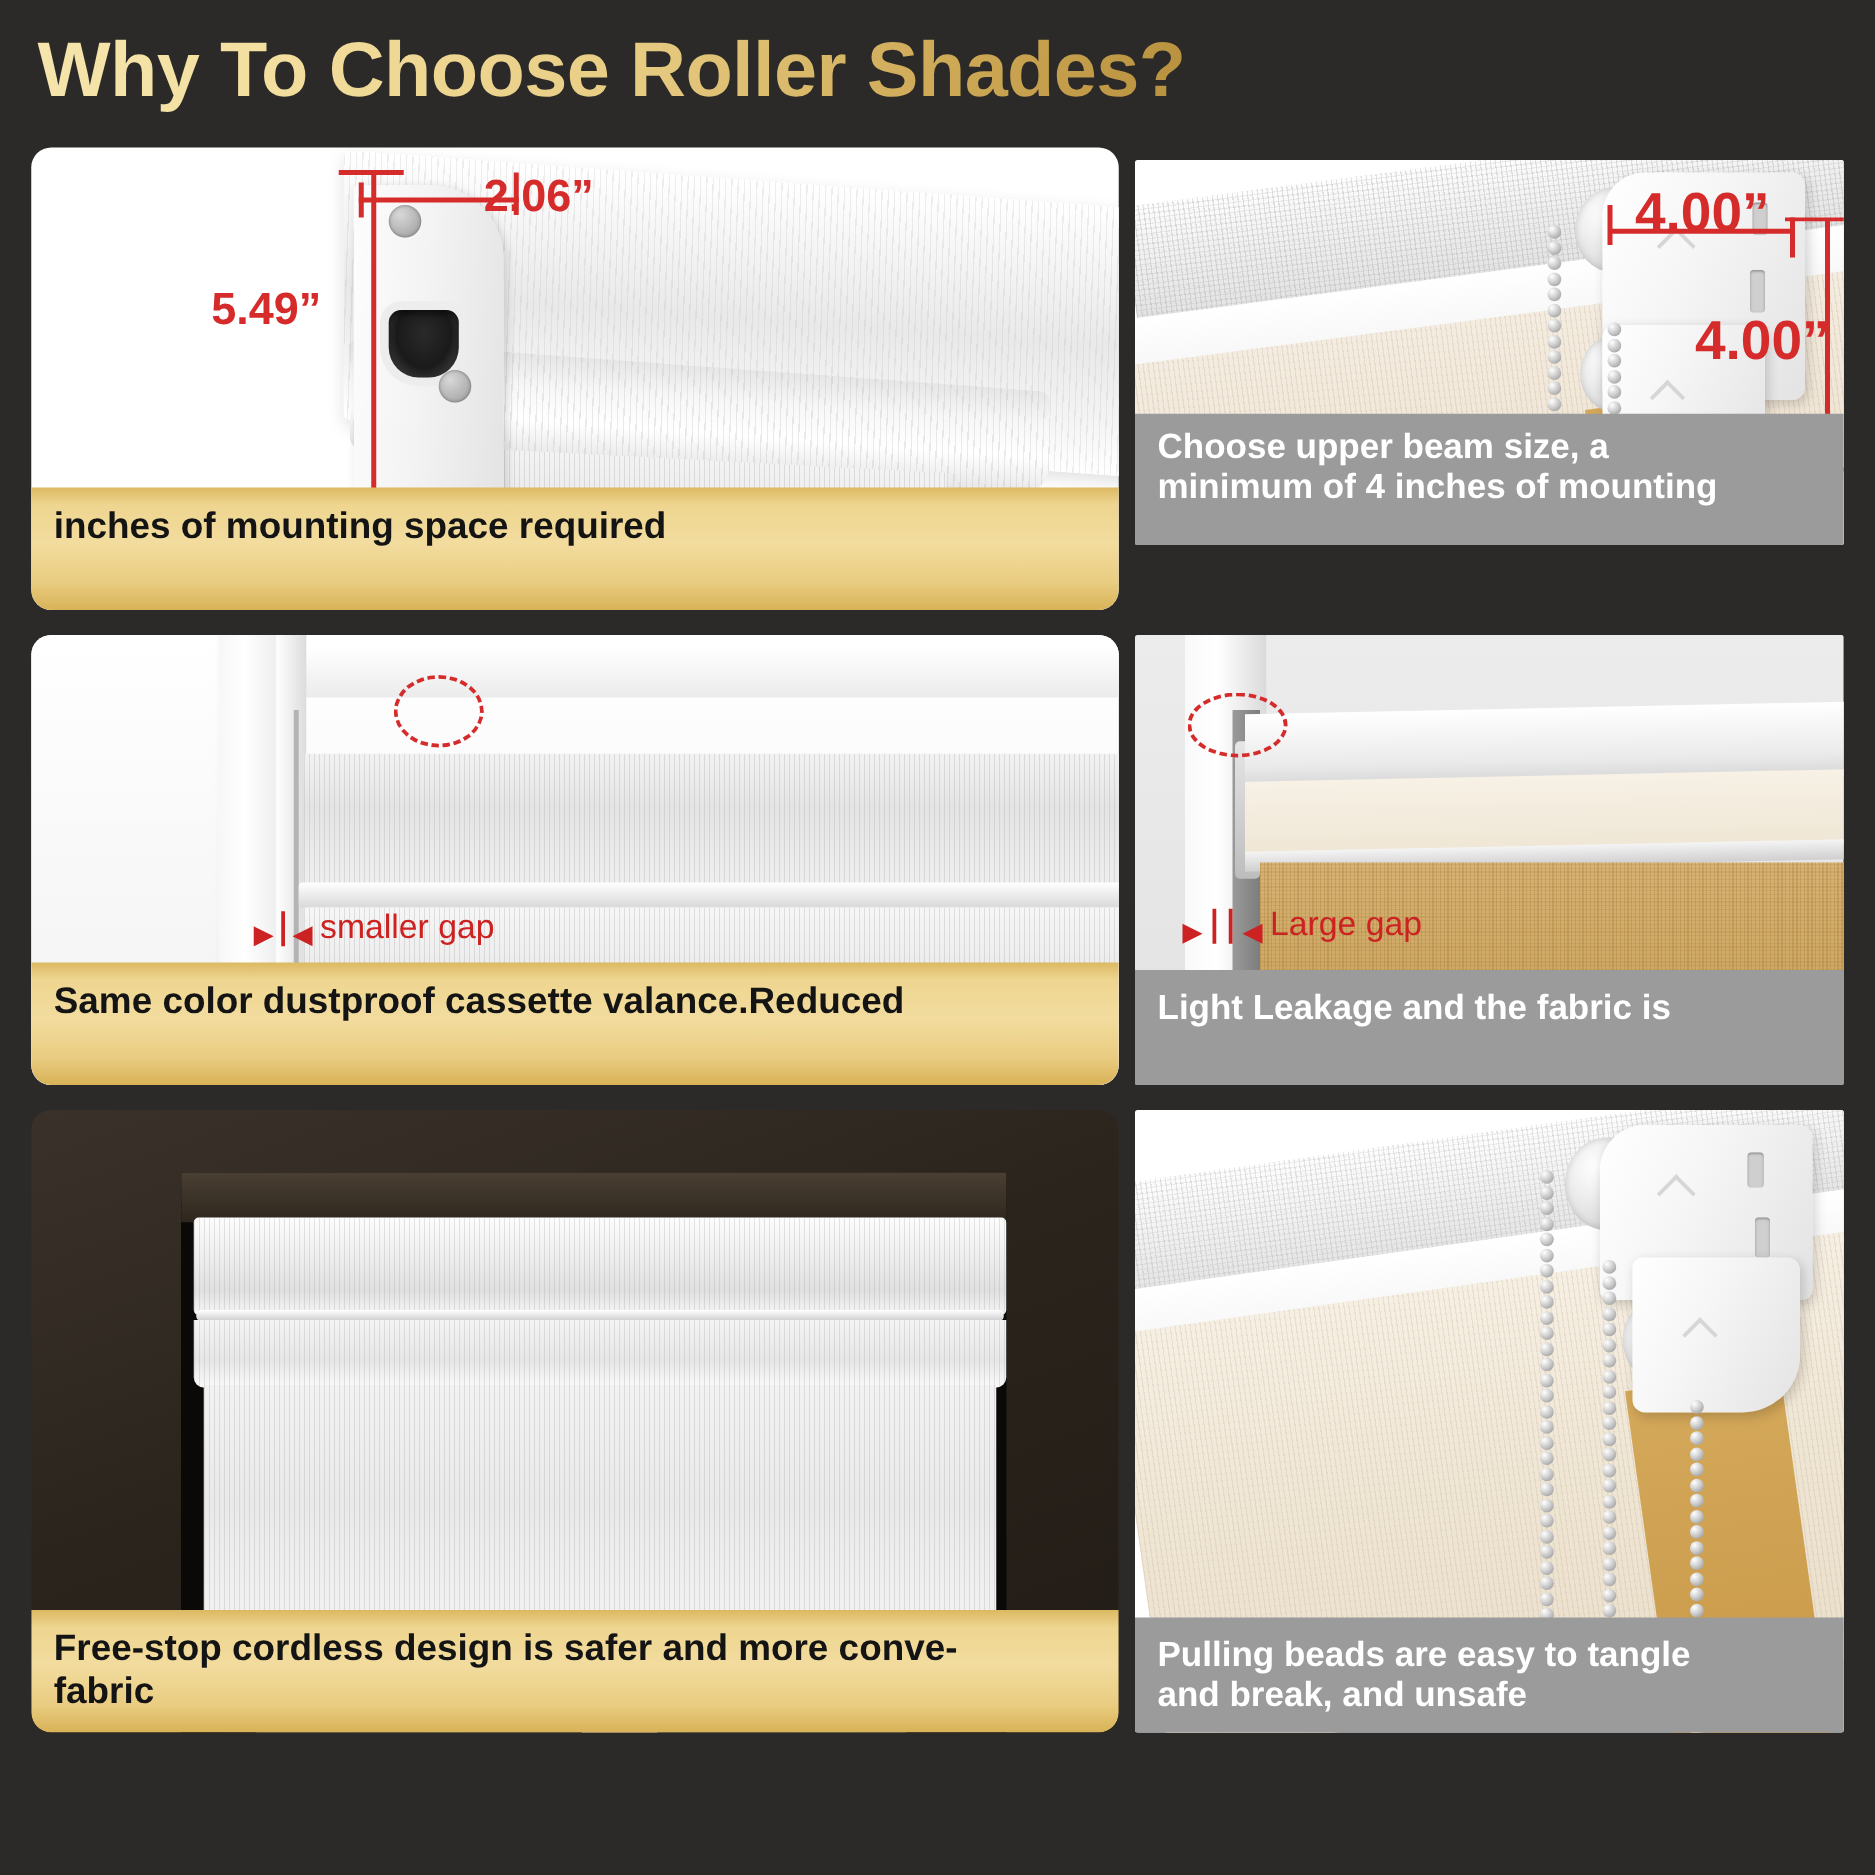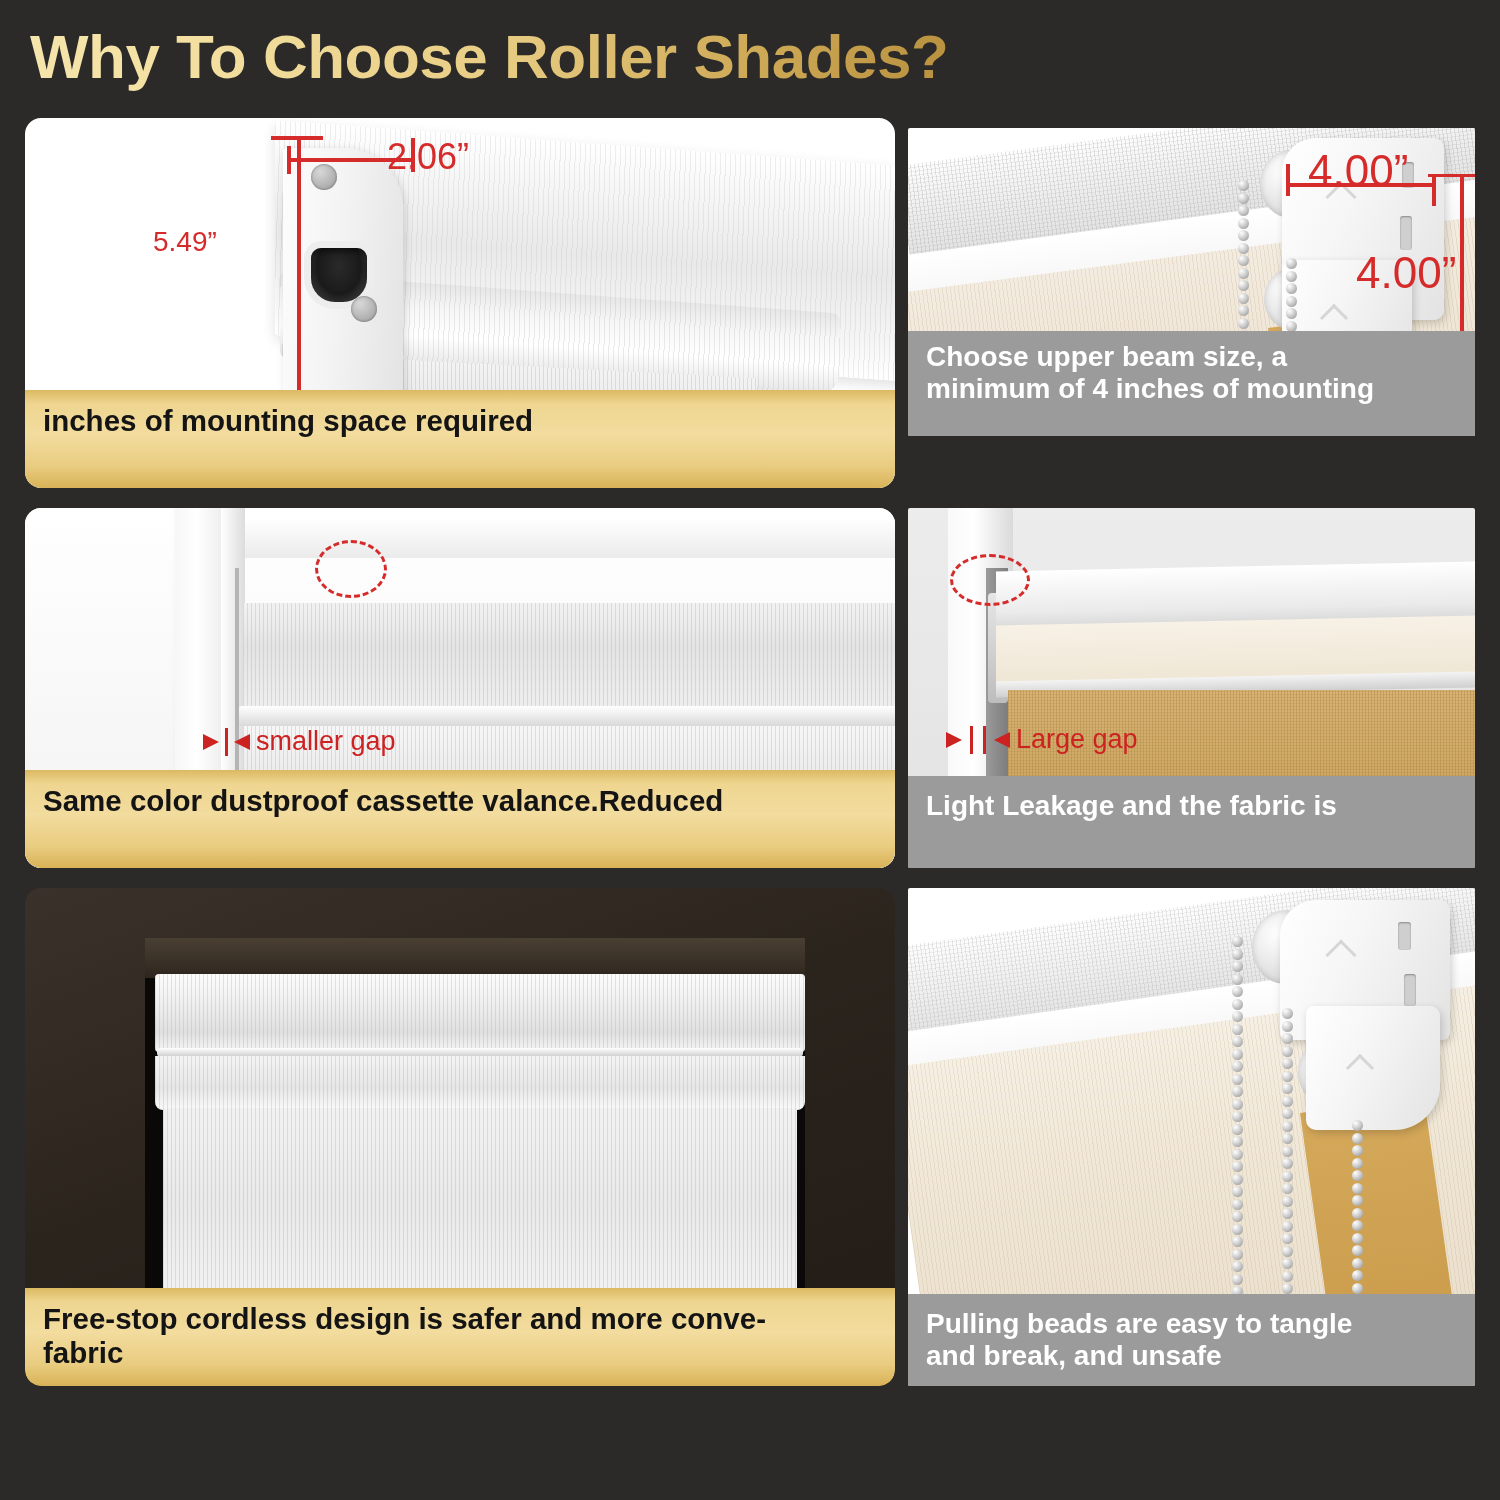--- a/index.html
+++ b/index.html
@@ -120,21 +120,21 @@
     box-shadow:inset 0 0 3px rgba(0,0,0,.4);
   }
   .endcap .screw.s1{ left:28px; top:16px; }
   .endcap .screw.s2{ left:68px; top:148px; }
   .endcap .screw.s3{ left:32px; top:250px; width:52px; height:44px; border-radius:8px 8px 24px 24px;
     background:linear-gradient(180deg,#f2f2f2,#cfcfcf); }
 
   
   .dim{ position:absolute; background:#d62b2b; z-index:25; }
   .dim-label{
-    position:absolute; color:#d62b2b; font-weight:normal; z-index:26;
+    position:absolute; color:#d62b2b; font-weight:bold; z-index:26;
     font-family:"Liberation Sans", sans-serif; white-space:nowrap;
   }
 
   
   .beam-head{
     position:absolute; left:-10px; top:38px; width:1200px; height:112px;
     background:linear-gradient(180deg,#fdfdfd,#ededed 45%,#dddddd 100%);
     transform:rotate(-7.5deg); transform-origin:left top;
   }
   .beam-head::after{
@@ -220,21 +220,21 @@
     background:linear-gradient(180deg,#f6f6f6,#e8e8e8 55%,#f0f0f0);
   }
   .wf-gapline{
     position:absolute; left:210px; top:60px; width:4px; height:285px;
     background:#b4b4b4;
   }
   .dash-circle{
     position:absolute; border:3px dashed #d62b2b; border-radius:50%; z-index:25;
   }
 
-  .gap-ann{ position:absolute; z-index:30; display:flex; align-items:center; }
+  .gap-ann{ position:absolute; z-index:30; display:flex; align-items:flex-end; }
   .gap-ann .arrow-l{
     width:0;height:0;border-top:8px solid transparent;border-bottom:8px solid transparent;
     border-left:16px solid #cc2222;
   }
   .gap-ann .arrow-r{
     width:0;height:0;border-top:8px solid transparent;border-bottom:8px solid transparent;
     border-right:16px solid #cc2222;
   }
   .gap-ann .tick{ width:3px; height:28px; background:#cc2222; }
   .gap-ann .txt{ color:#cc2222; font-size:27px; margin-left:6px; white-space:nowrap; }
@@ -405,21 +405,21 @@
     </div>
 
     <div class="dim" style="left:262px; top:40px; width:128px; height:4px;"></div>
     <div class="dim" style="left:262px; top:28px; width:4px; height:28px;"></div>
     <div class="dim" style="left:386px; top:20px; width:4px; height:34px;"></div>
     <div class="dim-label" style="left:362px; top:18px; font-size:36px;">2.06”</div>
 
     <div class="dim" style="left:272px; top:18px; width:4px; height:322px;"></div>
     <div class="dim" style="left:246px; top:18px; width:52px; height:4px;"></div>
     <div class="dim" style="left:246px; top:336px; width:52px; height:4px;"></div>
-    <div class="dim-label" style="left:128px; top:108px; font-size:28px;">5.49”</div>
+    <div class="dim-label" style="left:144px; top:108px; font-size:36px;">5.49”</div>
   </div>
 
   <div class="cap gold">
     <span class="cap-line">inches of mounting space required</span>
   </div>
 </div>
 
 <div class="panel bad p-tr bg-white">
   <div class="art">
     <div class="beam-head"></div>

